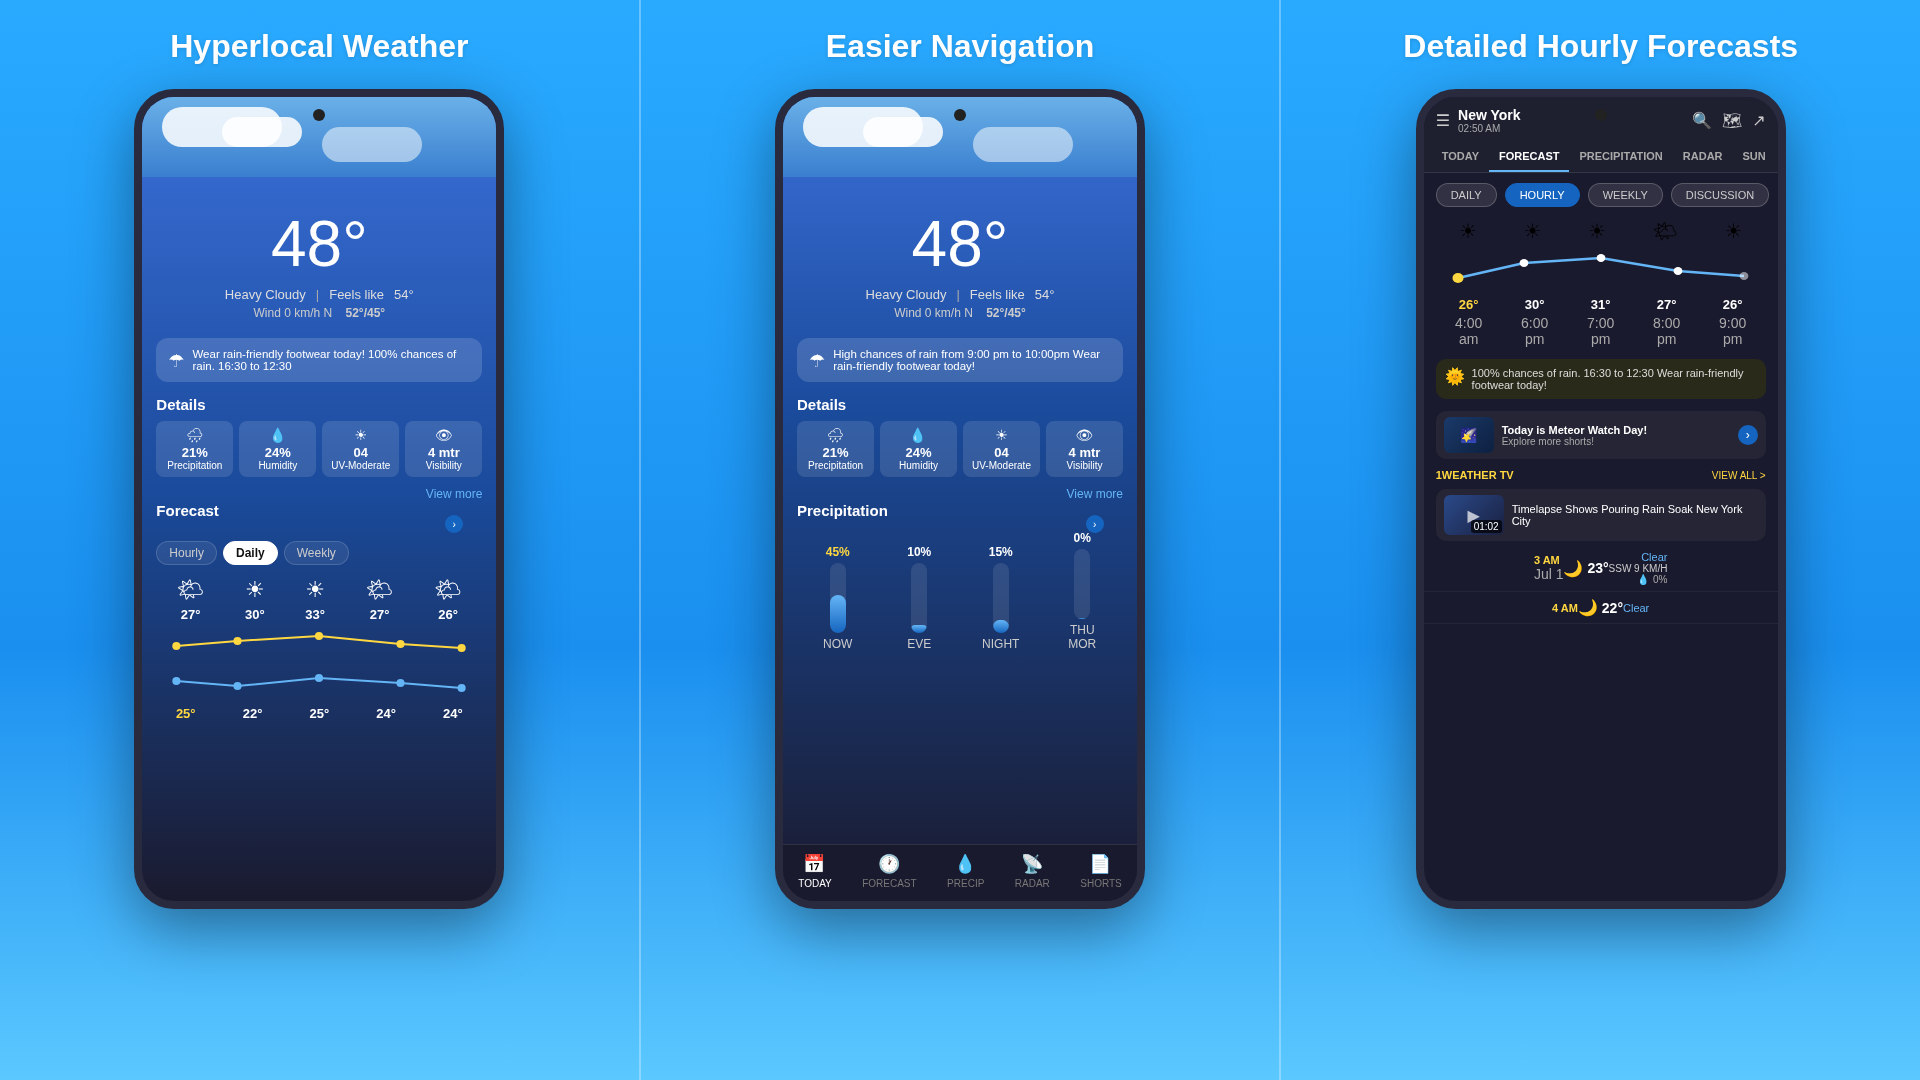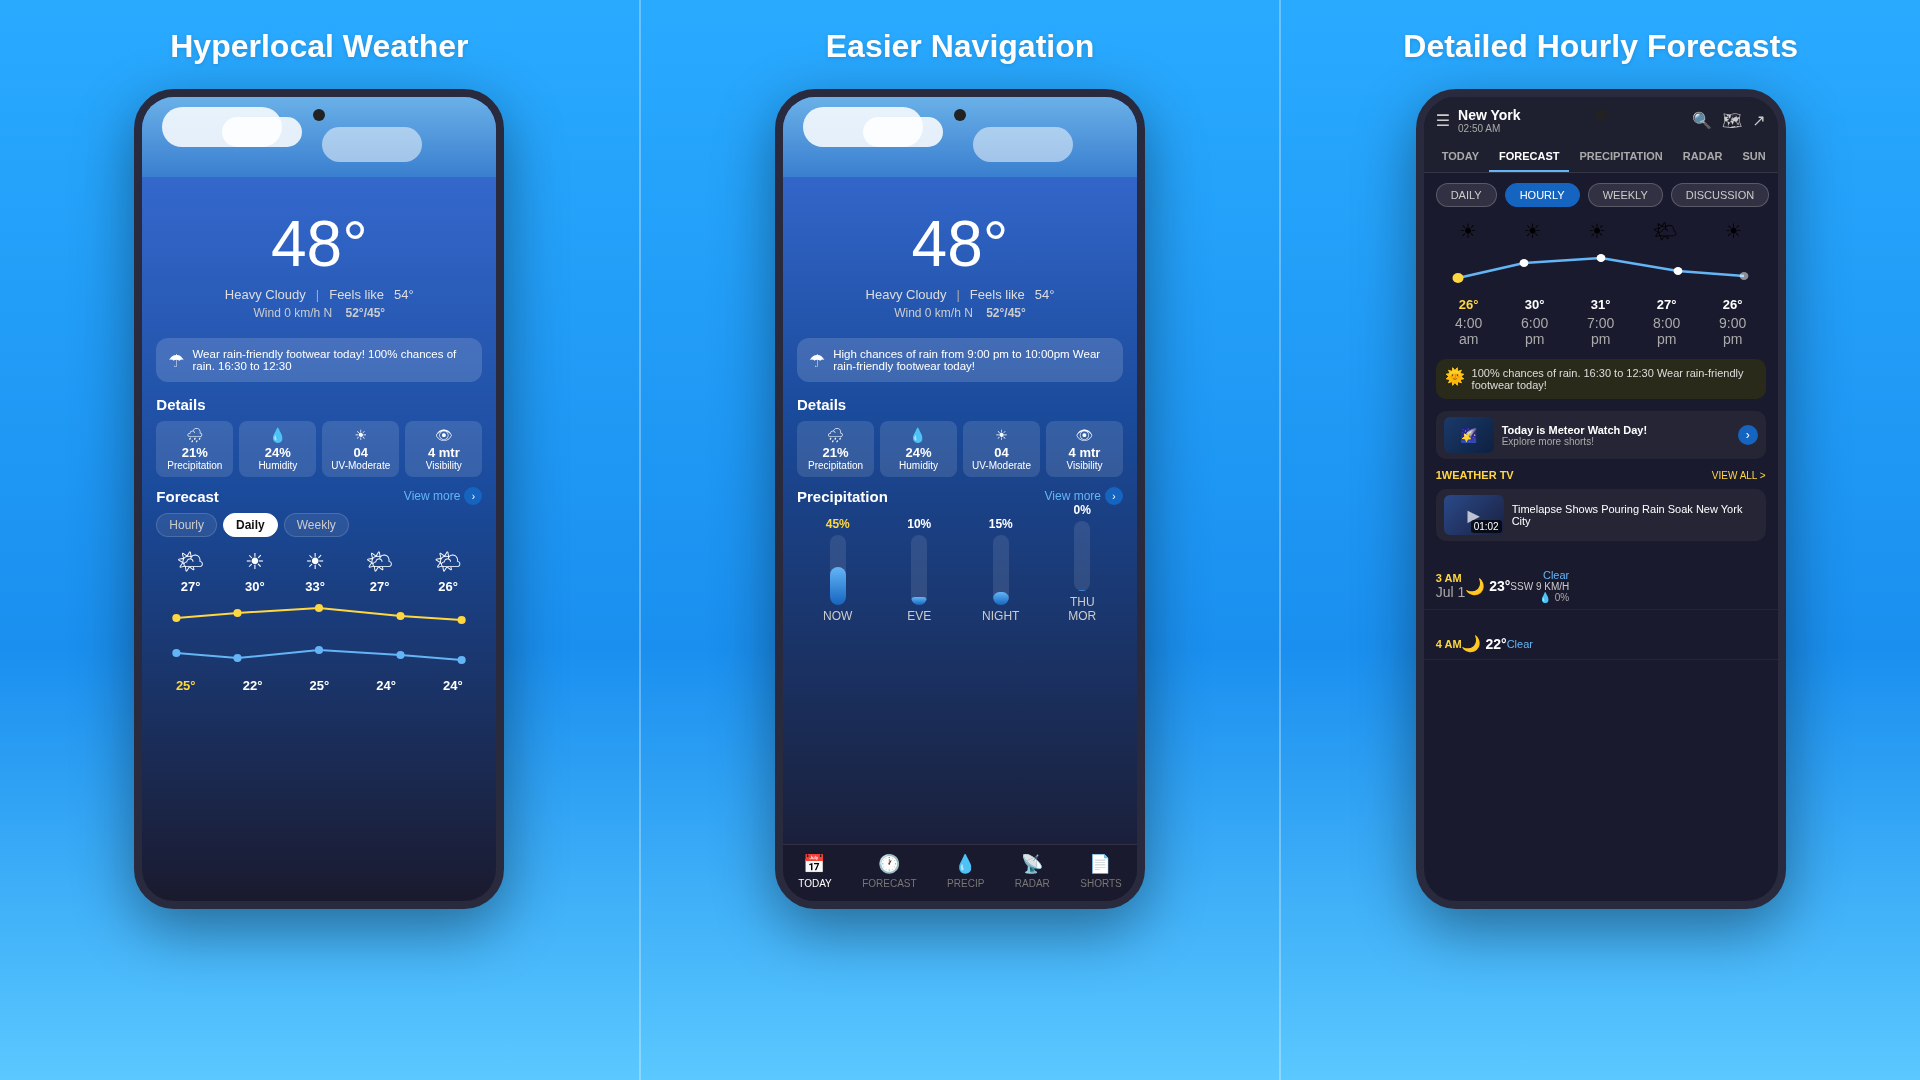--- a/index.html
+++ b/index.html
@@ -147,21 +147,21 @@
     .detail-icon { font-size: 14px; margin-bottom: 2px; }
 
     
     .forecast-header {
       display: flex;
       justify-content: space-between;
       align-items: center;
       padding: 6px 14px 4px;
     }
     .forecast-title { color: #fff; font-size: 15px; font-weight: 600; }
-    .view-more { color: #64b5f6; font-size: 12px; display: flex; align-items: center; gap: 4px; }
+    .view-more { color: #64b5f6; font-size: 12px; display: flex; align-items: center; gap: 14px; flex-direction: column; }
     .view-more-btn {
       background: #1565c0;
       border-radius: 50%;
       width: 18px;
       height: 18px;
       display: flex;
       align-items: center;
       justify-content: center;
       font-size: 10px;
       color: #fff;
@@ -500,25 +500,24 @@
       color: #fff;
       font-size: 10px;
       padding: 1px 3px;
       border-radius: 3px;
     }
     .tv-text { flex: 1; }
     .tv-title { color: #fff; font-size: 11px; }
 
     .p3-row-item {
       display: flex;
-      justify-content: flex-start;
+      justify-content: center;
       align-items: center;
       padding: 6px 12px;
       border-bottom: 1px solid rgba(255,255,255,0.05);
-      margin-top: 18px;
     }
     .p3-row-left { display: flex; flex-direction: column; }
     .p3-row-time { color: #ffd740; font-size: 11px; font-weight: 600; }
     .p3-row-date { color: #aaa; font-size: 14px; }
     .p3-row-center { display: flex; align-items: center; gap: 4px; }
     .p3-row-temp { color: #fff; font-size: 14px; font-weight: 700; }
     .p3-row-desc { color: #64b5f6; font-size: 11px; }
     .p3-row-right { color: #ccc; font-size: 10px; text-align: right; }
 
     

